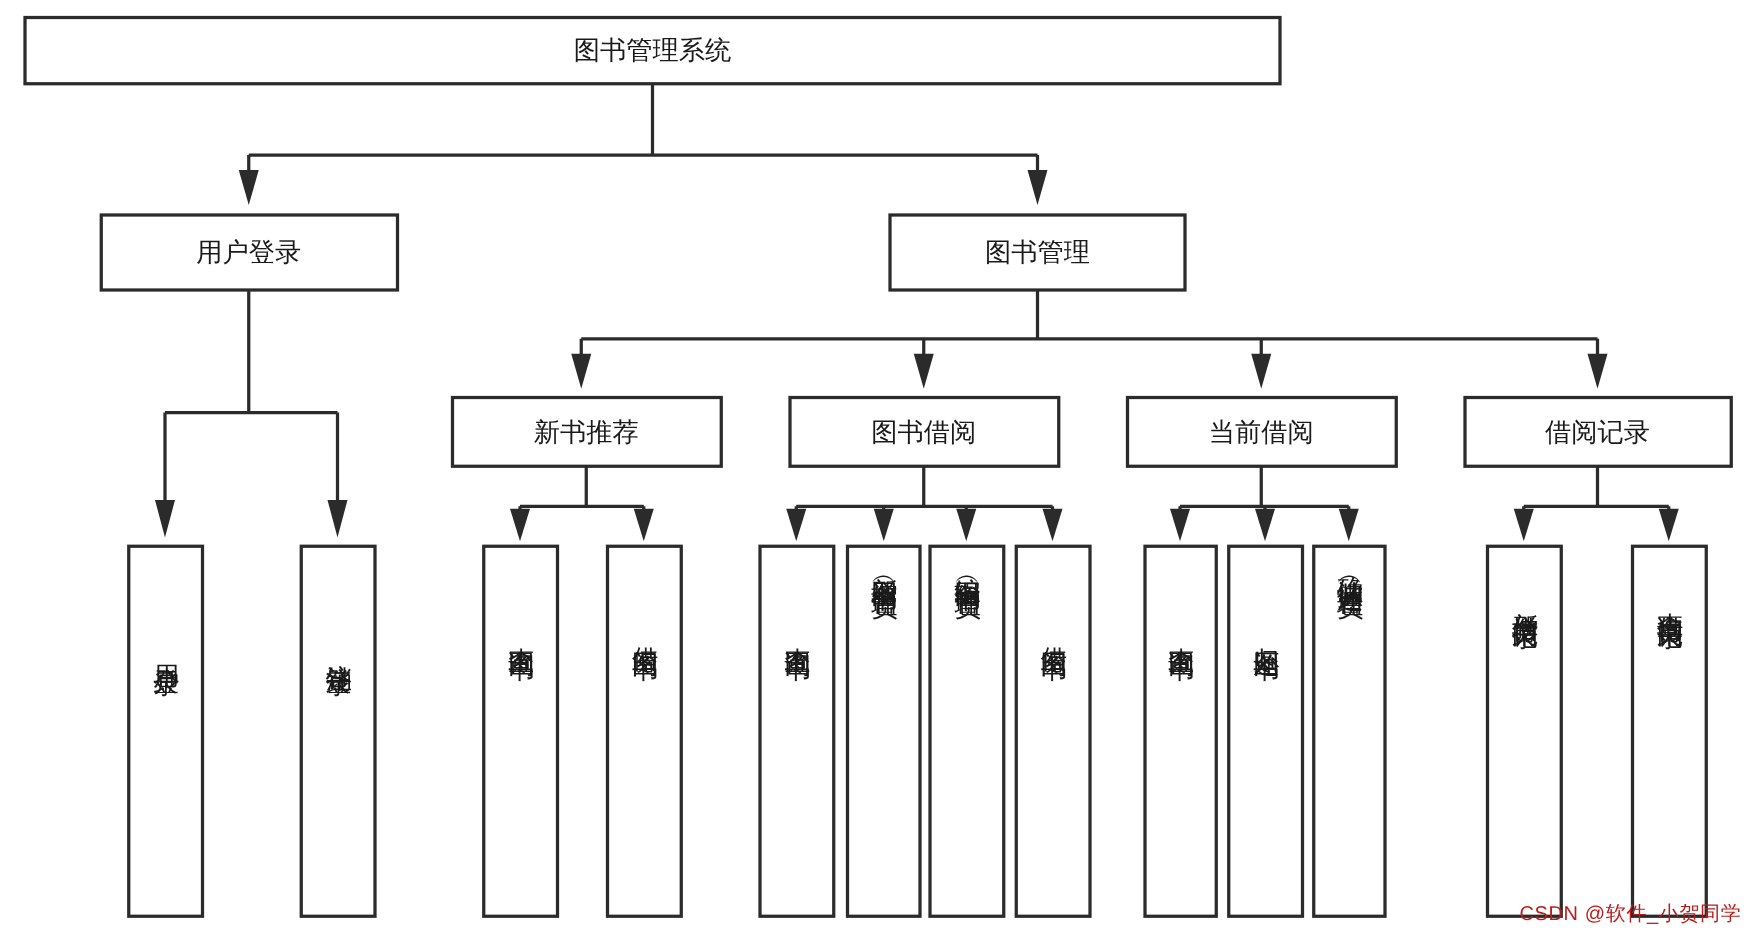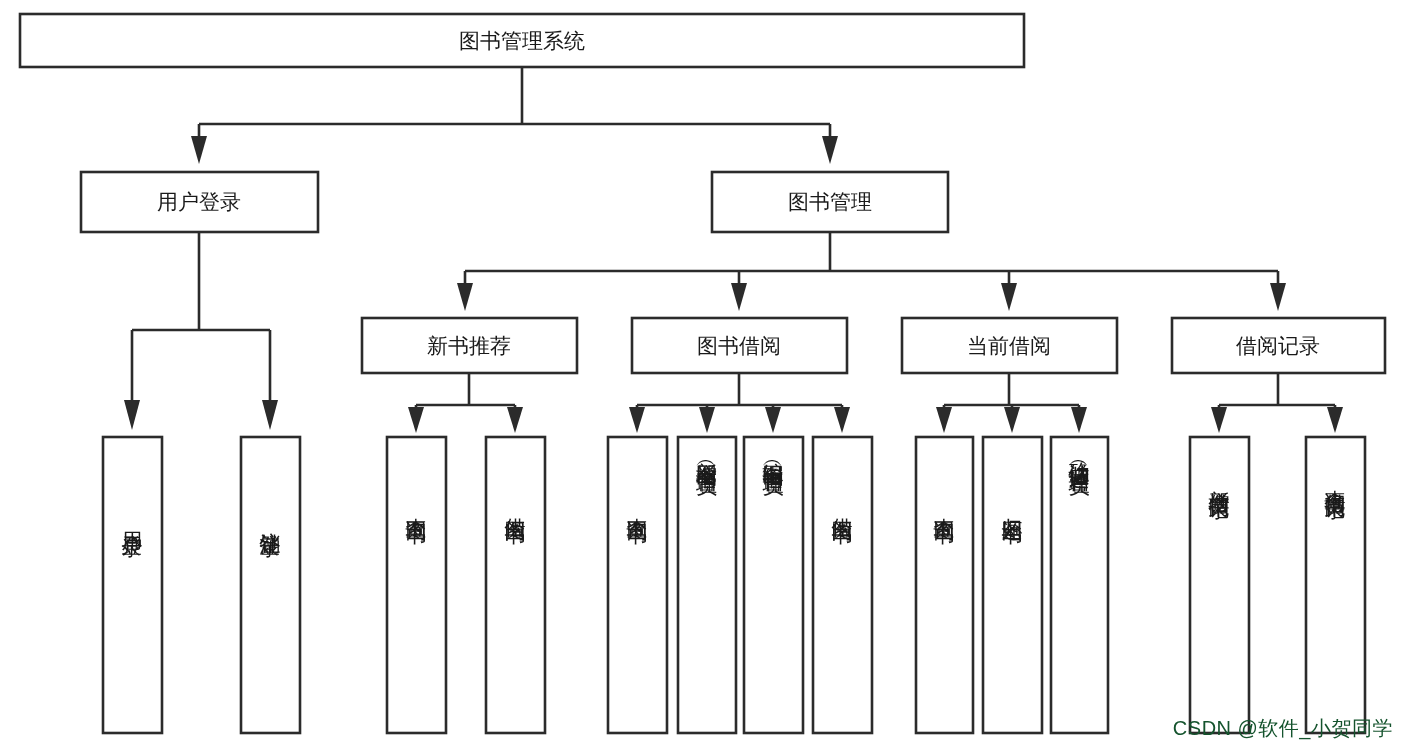--- a/index.html
+++ b/index.html
@@ -72,22 +72,22 @@
     letter-spacing: 2px;
     color: #1a1a1a;
     white-space: nowrap;
     text-align: center;
   }
   .watermark {
     position: absolute;
     right: 12px;
     bottom: 5px;
     font-family: "Liberation Sans", "DejaVu Sans", sans-serif;
-    font-size: 20px;
-    color: #14532d;
+    font-size: 16px;
+    color: #b91c1c;
     letter-spacing: 0.5px;
     user-select: none;
     white-space: nowrap;
   }
 </style>
 </head>
 <body>
 
 <div id="diagram-root">
 

